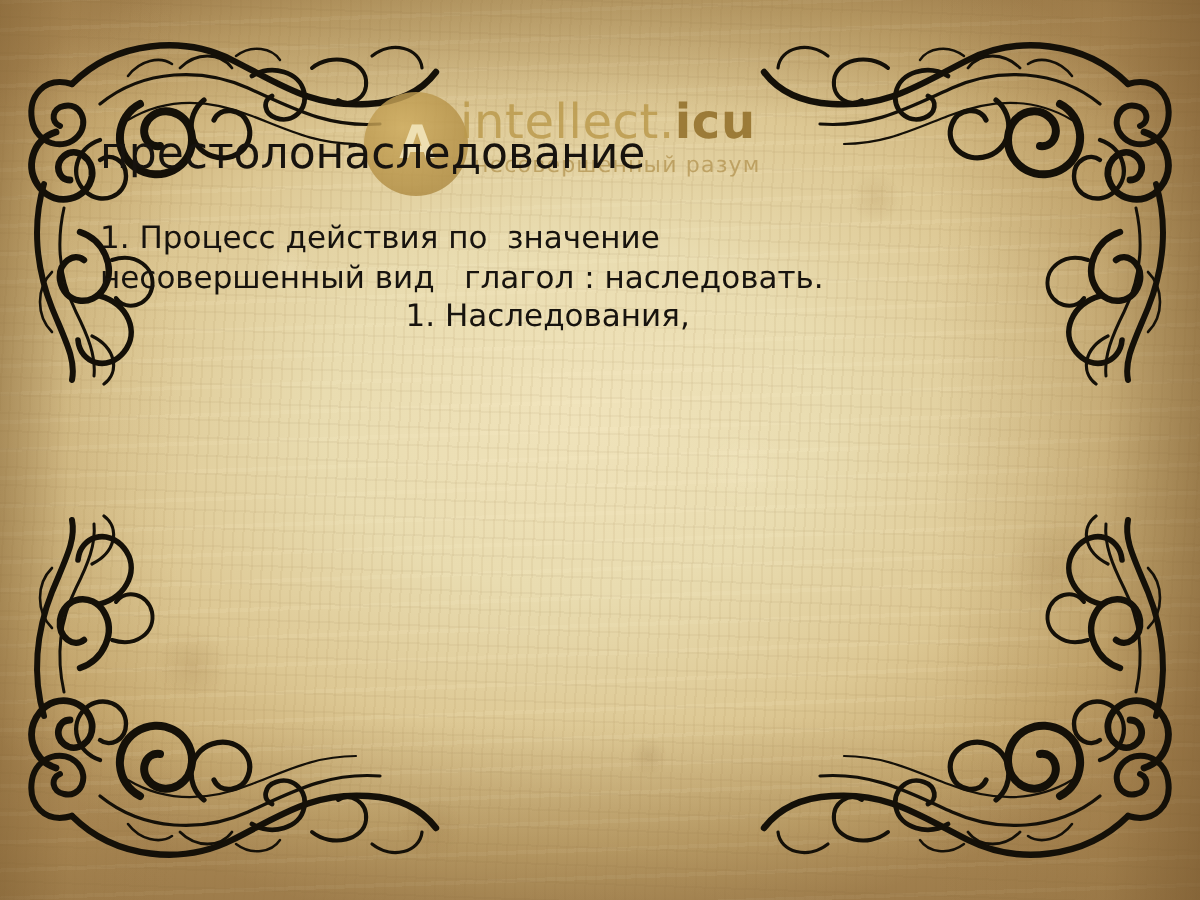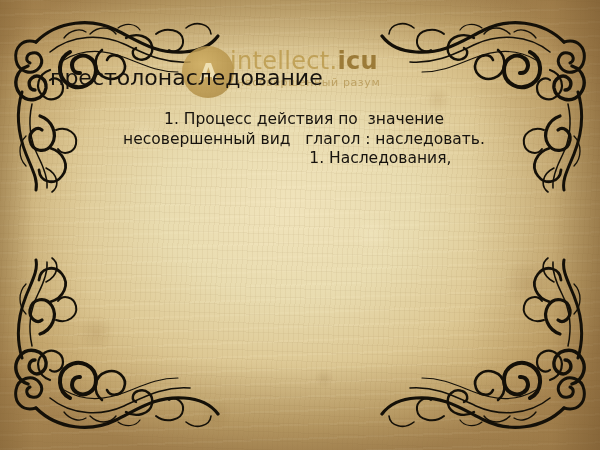--- a/index.html
+++ b/index.html
@@ -135,21 +135,20 @@
   }
   .headword {
     font-size: 22px;
     line-height: 20px;
     margin: 0 0 22px 0;
     white-space: nowrap;
   }
   .sense {
     margin: 0;
     white-space: pre-wrap;
-    text-align: center;
   }
   .sense + .sense { margin-top: 13px; }
 </style>
 </head>
 <body>
 
 <div id="page">
 
   <div class="bg-base"></div>
   <div class="bg-grain"></div>

